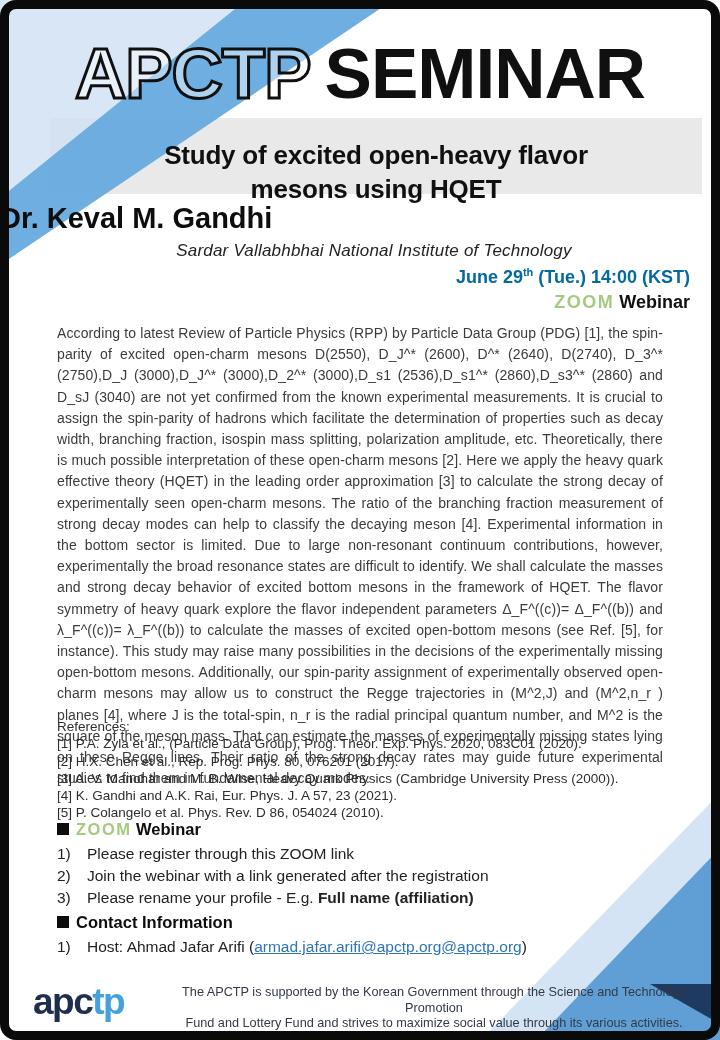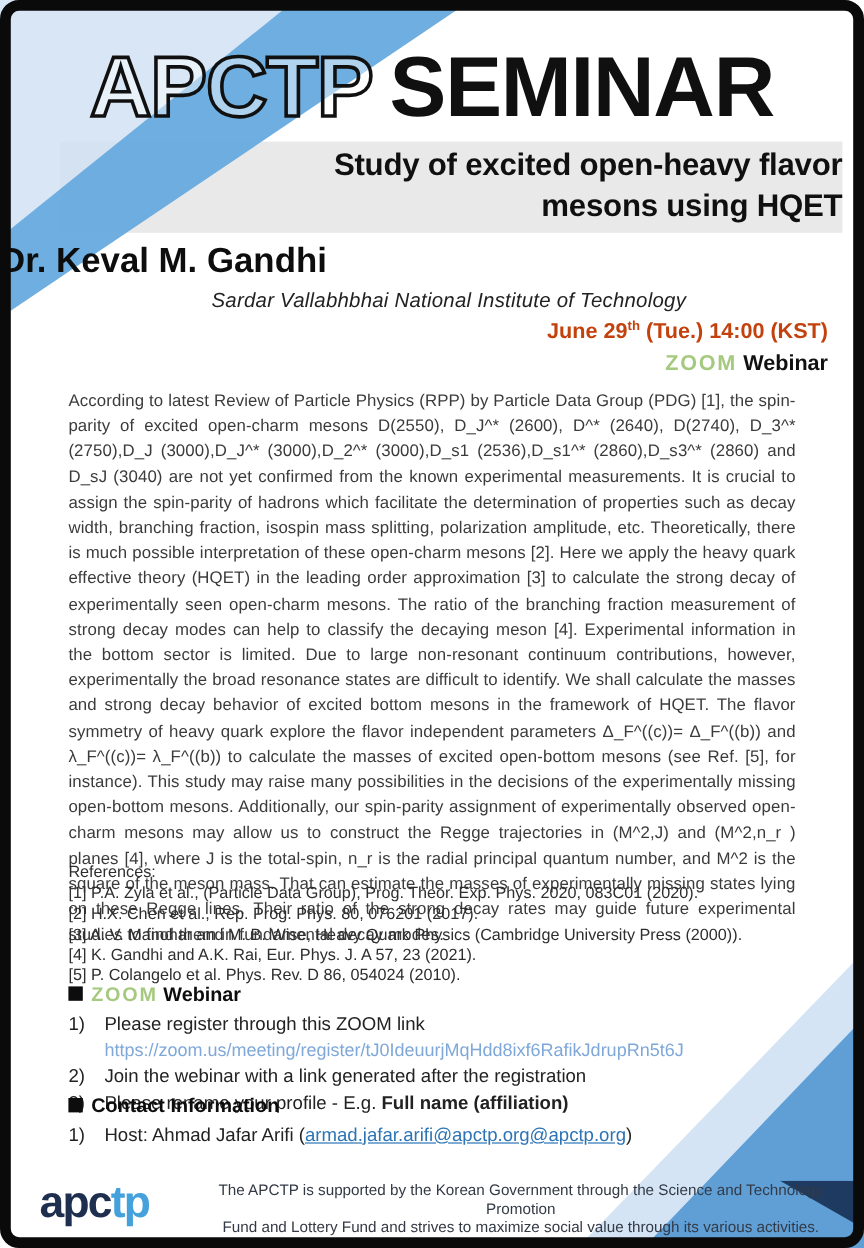--- a/index.html
+++ b/index.html
@@ -24,29 +24,29 @@
   .navy-corner      { background:var(--navy);
                       clip-path:polygon(650px 984px, 720px 984px, 720px 1024px); z-index:3; }
   
   .title-band { position:absolute; left:50px; top:118px; width:652px; height:76px;
                 background:var(--gray_band); z-index:1; }
   .header-title { position:absolute; top:30px; left:0; right:0; z-index:5;
                   text-align:center; font-size:71px; font-weight:900; line-height:88px;
                   letter-spacing:-1px; white-space:nowrap; }
   .header-title .outline { color:rgba(255,255,255,.45); -webkit-text-stroke:3px #101010; }
   .header-title .solid { color:#101010; margin-left:14px; }
-  .talk-title { position:absolute; left:50px; top:120px; width:652px; z-index:5;
-                text-align:right; font-size:26px; line-height:34px; font-weight:800;
+  .talk-title { position:absolute; left:50px; top:138px; width:652px; z-index:5;
+                text-align:center; font-size:26px; line-height:34px; font-weight:800;
                 color:#101010; letter-spacing:-0.2px; }
   .speaker { position:absolute; left:0; right:0; top:202px; z-index:5; 
              font-size:29px; font-weight:800; color:#0d0d0d; }
   .affiliation { position:absolute; left:0; right:0; top:241px; z-index:5; text-align:center;
              font-size:17px; font-style:italic; color:#222; letter-spacing:.2px;padding-left:28px; }
   .date-line { position:absolute; right:30px; top:266px; z-index:5; text-align:center;
-             font-size:18px; font-weight:800; color:#c2410c; }
+             font-size:18px; font-weight:800; color:#0369a1; }
   .date-line sup { font-size:11px; }
   .platform-line { position:absolute; right:30px; top:292px; z-index:5; text-align:right;
              font-size:18px; font-weight:800; color:#111; }
   .zoom-green { color:var(--green_zoom); letter-spacing:1.5px; }
   
   .abstract { position:absolute; left:57px; top:323px; width:606px; z-index:5;
               text-align:justify; font-size:14px; line-height:21.2px; color:#3b3b3b;
               letter-spacing:.1px; margin:0; }
   
   .references { position:absolute; left:57px; top:718px; width:640px; z-index:5;
@@ -113,23 +113,20 @@
   </div>
 
   <div class="section section-webinar">
     <div class="section-heading">
       <span class="square"></span><span class="zoom-green">ZOOM</span><span> Webinar</span>
     </div>
     <div class="row">
       <span class="num">1)</span><span>Please register through this ZOOM link</span>
     </div>
     <div class="row">
-      <span class="indent"></span><a class="zoom-link" href="#">https://zoom.us/meeting/register/tJ0IdeuurjMqHdd8ixf6RafikJdrupRn5t6J</a>
-    </div>
-    <div class="row">
       <span class="num">2)</span><span>Join the webinar with a link generated after the registration</span>
     </div>
     <div class="row">
       <span class="num">3)</span><span>Please rename your profile  - E.g. </span><b>Full name (affiliation)</b>
     </div>
   </div>
 
   <div class="section section-contact">
     <div class="section-heading">
       <span class="square"></span><span>Contact Information</span>

